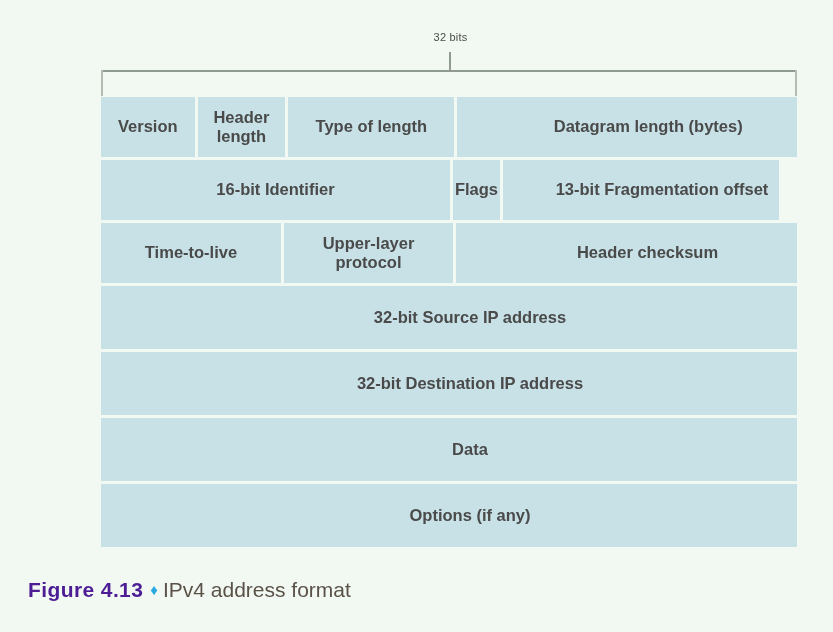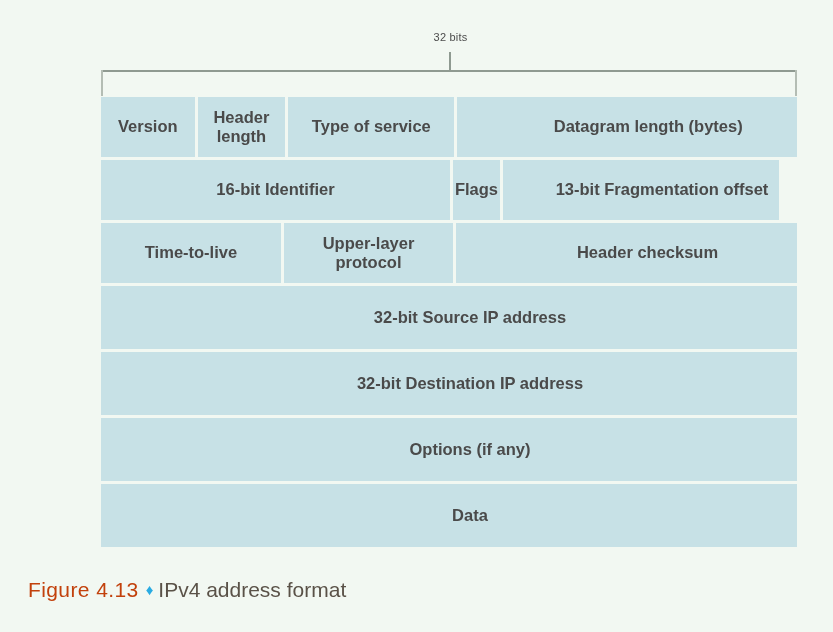--- a/index.html
+++ b/index.html
@@ -121,22 +121,22 @@
   
   .caption {
     position: absolute;
     left: 28px;
     top: 578px;
     font-size: 21px;
     color: #5a5248;
     white-space: nowrap;
   }
   .caption .fig-num {
-    color: #c2410c;
-    font-weight: normal;
+    color: #4c1d95;
+    font-weight: bold;
     letter-spacing: 0.4px;
   }
   .caption .diamond {
     color: #29abe2;
     font-size: 15px;
     position: relative;
     top: -2px;
     margin: 0 5px 0 7px;
   }
   .caption .cap-text {
@@ -158,21 +158,21 @@
     <div class="bracket-cap right"></div>
     <div class="bracket-tick"></div>
   </div>
 
   <div class="datagram">
 
     <div class="dg-row">
       <div class="cell h-std c-version">Version</div>
       <div class="cell h-std c-hlen">Header
 length</div>
-      <div class="cell h-std c-tos">Type of service</div>
+      <div class="cell h-std c-tos">Type of length</div>
       <div class="cell h-std c-dglen">Datagram length (bytes)</div>
     </div>
 
     <div class="dg-row">
       <div class="cell h-std c-ident">16-bit Identifier</div>
       <div class="cell h-std c-flags">Flags</div>
       <div class="cell h-std c-frag">13-bit Fragmentation offset</div>
     </div>
 
     <div class="dg-row">
@@ -184,25 +184,25 @@
 
     <div class="dg-row">
       <div class="cell h-wide c-full">32-bit Source IP address</div>
     </div>
 
     <div class="dg-row">
       <div class="cell h-wide c-full">32-bit Destination IP address</div>
     </div>
 
     <div class="dg-row">
+      <div class="cell h-wide c-full">Data</div>
+    </div>
+
+    <div class="dg-row">
       <div class="cell h-wide c-full">Options (if any)</div>
-    </div>
-
-    <div class="dg-row">
-      <div class="cell h-wide c-full">Data</div>
     </div>
 
   </div>
 
   <div class="caption">
     <span class="fig-num">Figure 4.13</span><span class="diamond">♦</span><span class="cap-text">IPv4 address format</span>
   </div>
 
 </div>
 

